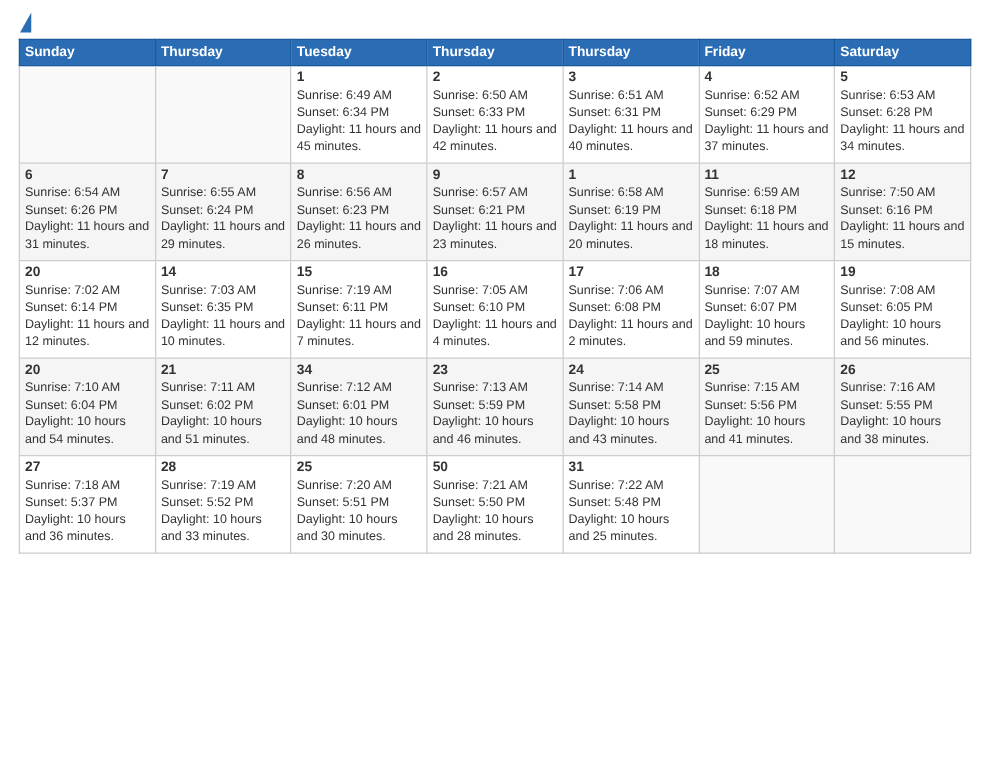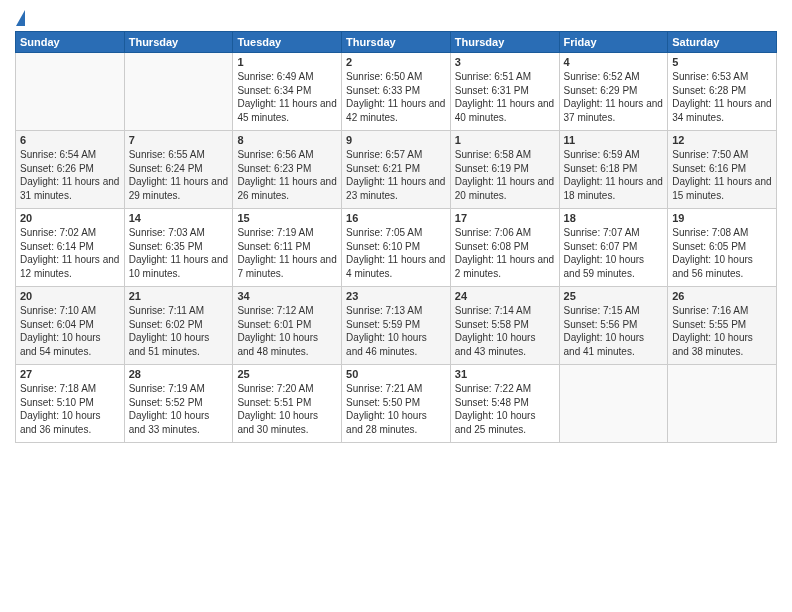--- a/index.html
+++ b/index.html
@@ -310,21 +310,21 @@
             <div class="day-info">Sunrise: 7:16 AM
 Sunset: 5:55 PM
 Daylight: 10 hours
 and 38 minutes.</div>
           </td>
         </tr>
         <tr>
           <td>
             <span class="day-number">27</span>
             <div class="day-info">Sunrise: 7:18 AM
-Sunset: 5:10 PM
+Sunset: 5:37 PM
 Daylight: 10 hours
 and 36 minutes.</div>
           </td>
           <td>
             <span class="day-number">28</span>
             <div class="day-info">Sunrise: 7:19 AM
 Sunset: 5:52 PM
 Daylight: 10 hours
 and 33 minutes.</div>
           </td>

